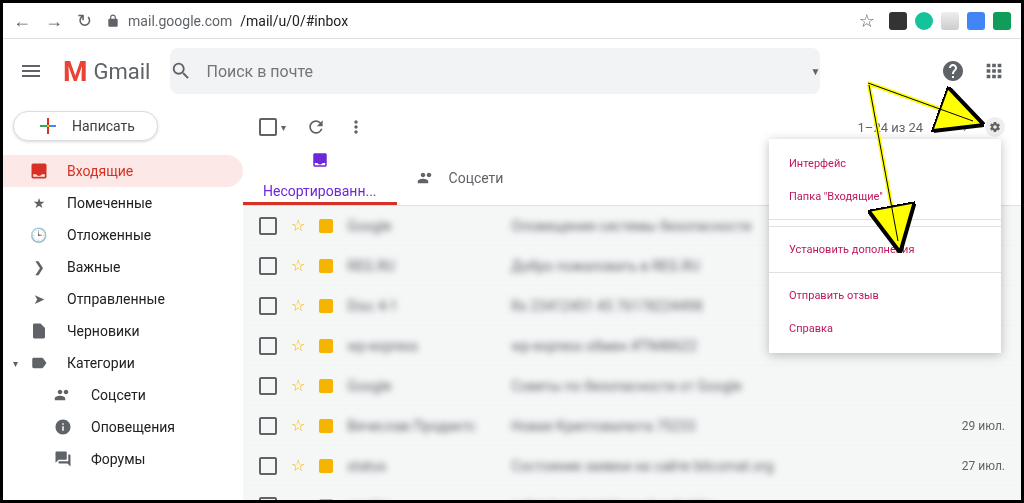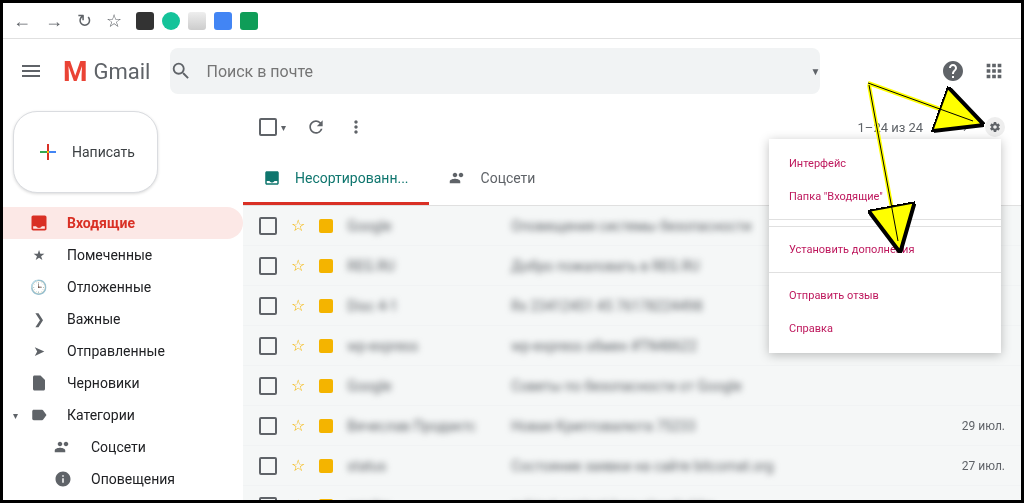--- a/index.html
+++ b/index.html
@@ -18,35 +18,35 @@
 .menu-icon { width: 24px; height: 24px; }
 .logo { display: flex; align-items: center; gap: 6px; font-size: 22px; color: #5f6368; font-weight: 400; }
 .logo .m { font-size: 28px; font-weight: bold; }
 .search-bar { flex: 1; max-width: 650px; height: 46px; background: #f1f3f4; border-radius: 8px; display: flex; align-items: center; padding: 0 0; gap: 14px; }
 .search-bar input { border: none; background: transparent; font-size: 16px; flex: 1; outline: none; color: #5f6368; }
 .hdr-right { display: flex; gap: 18px; align-items: center; margin-left: auto; }
 
 
 .main { display: flex; height: calc(100% - 100px); }
 .sidebar { width: 240px; padding-top: 8px; }
-.compose { display: inline-flex; align-items: center; gap: 12px; background: #fff; border: 1px solid #dadce0; border-radius: 24px; padding: 28px 22px; margin: 0 0 14px 10px; box-shadow: 0 1px 3px rgba(0,0,0,0.15); font-size: 14px; color: #3c4043; }
+.compose { display: inline-flex; align-items: center; gap: 12px; background: #fff; border: 1px solid #dadce0; border-radius: 24px; padding: 2px 22px; margin: 0 0 14px 10px; box-shadow: 0 1px 3px rgba(0,0,0,0.15); font-size: 14px; color: #3c4043; }
 .nav-item { display: flex; align-items: center; gap: 18px; height: 32px; padding: 0 12px 0 26px; font-size: 14px; color: #202124; border-radius: 0 16px 16px 0; cursor: pointer; }
-.nav-item.active { background: #fce8e6; color: #d93025; font-weight: 700; }
+.nav-item.active { background: #fce8e6; color: #d93025; font-weight: 400; }
 .nav-item.active .nv-icon { color: #d93025; }
 .nv-icon { width: 20px; color: #5f6368; display: flex; justify-content: center; }
 .nav-item.sub { padding-left: 50px; }
 
 
 .content { flex: 1; display: flex; flex-direction: column; }
 .toolbar { height: 48px; display: flex; align-items: center; padding: 0 16px; gap: 20px; }
 .chk { width: 18px; height: 18px; border: 2px solid #5f6368; border-radius: 2px; }
 .tb-right { margin-left: auto; display: flex; align-items: center; gap: 18px; font-size: 13px; color: #5f6368; }
 .tabs { display: flex; border-bottom: 1px solid #e0e0e0; }
 .tab { display: flex; align-items: center; gap: 14px; padding: 0 20px; height: 54px; font-size: 14px; color: #5f6368; position: relative; cursor: pointer; }
-.tab.active { color: #0f766e; }
+.tab.active { color: #6d28d9; flex-direction: column; }
 .tab.active::after { content: ''; position: absolute; bottom: 0; left: 0; right: 0; height: 3px; background: #d93025; }
 .messages { flex: 1; overflow: hidden; }
 .msg-row { display: flex; align-items: center; height: 40px; padding: 0 16px; gap: 14px; border-bottom: 1px solid #f1f3f4; background: rgba(242,245,245,0.8); font-size: 14px; }
 .msg-row .star { color: #f4b400; font-size: 16px; }
 .msg-row .tag { width: 14px; height: 14px; background: #f4b400; border-radius: 2px; }
 .msg-row .sender { width: 150px; filter: blur(3px); color: #5f6368; }
 .msg-row .subject { flex: 1; filter: blur(3px); color: #5f6368; }
 .msg-row .date { color: #5f6368; font-size: 12px; }
 
 
@@ -60,20 +60,27 @@
 
 .caret { font-size: 10px; color: #5f6368; }
 </style>
 </head>
 <body>
 
 <div class="browser-bar">
   <span class="nav-btn">←</span>
   <span class="nav-btn">→</span>
   <span class="nav-btn">↻</span>
+  <div class="addr">
+    <svg width="14" height="14" viewBox="0 0 24 24">
+        <path fill="#5f6368" d="M18 8h-1V6c0-2.76-2.24-5-5-5S7 3.24 7 6v2H6c-1.1 0-2 .9-2 2v10c0 1.1.9 2 2 2h12c1.1 0 2-.9 2-2V10c0-1.1-.9-2-2-2zM9 6c0-1.66 1.34-3 3-3s3 1.34 3 3v2H9V6z"></path>
+      </svg>
+    <span>mail.google.com</span>
+      <span class="url">/mail/u/0/#inbox</span>
+  </div>
   <span class="nav-btn">☆</span>
   <div class="ext-icons">
     <span class="ext" style="background:#333"></span>
     <span class="ext" style="background:#15c39a;border-radius:50%"></span>
     <span class="ext" style="background:linear-gradient(#eee,#ccc)"></span>
     <span class="ext" style="background:#4285f4"></span>
     <span class="ext" style="background:#0f9d58"></span>
   </div>
 </div>
 

